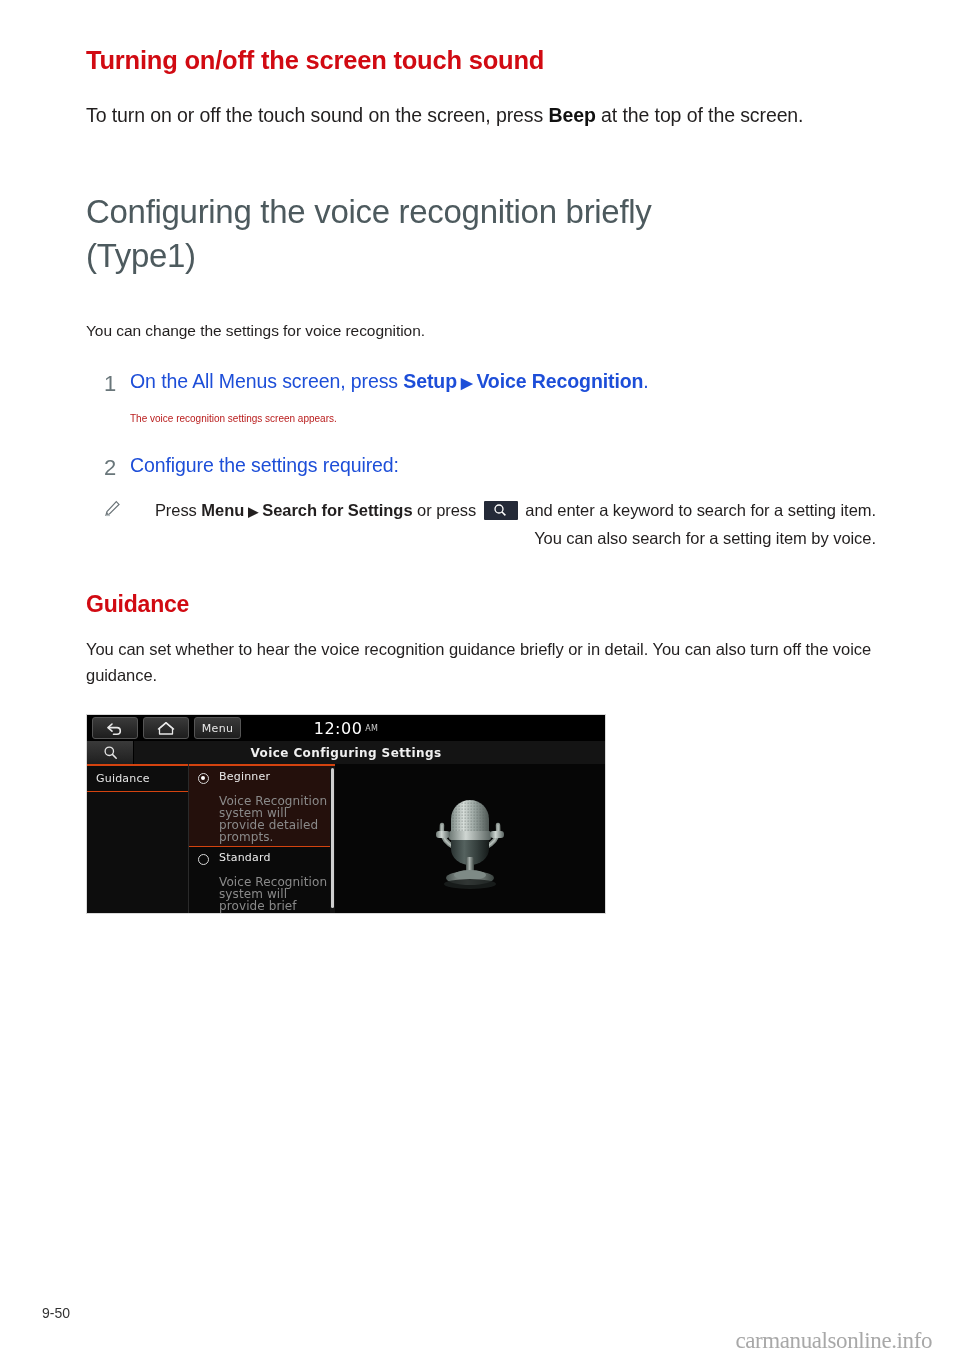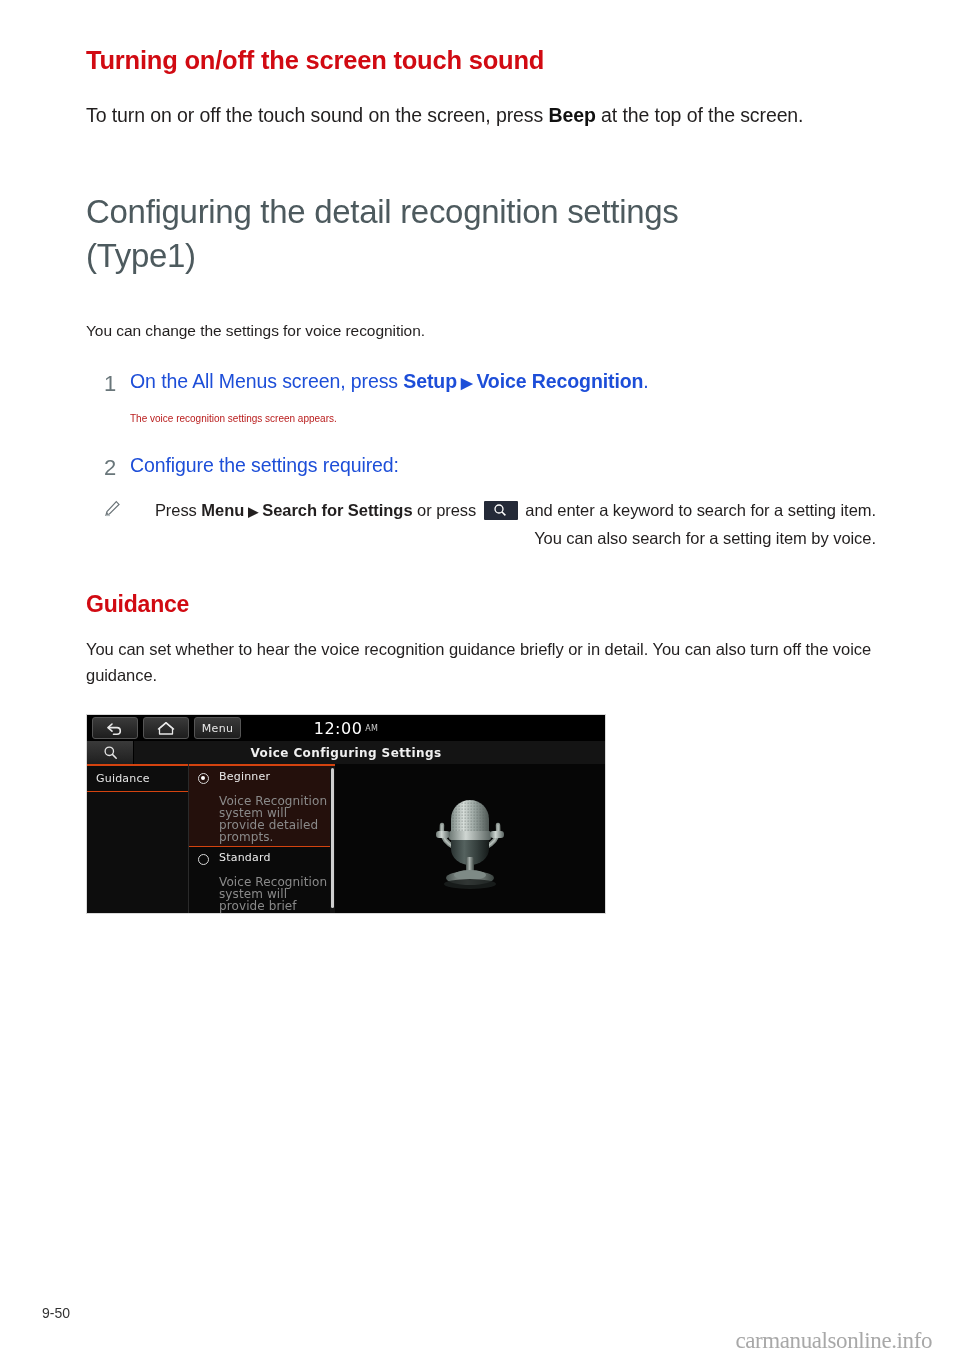--- a/index.html
+++ b/index.html
@@ -265,21 +265,21 @@
 
   <div class="content">
 
     <h1 class="sec-title">Turning on/off the screen touch sound</h1>
 
     <p class="body-para" style="margin-bottom:58px;">
       <span>To turn on or off the touch sound on the screen, press </span><b>Beep</b><span> at the top of the screen.</span>
     </p>
 
     <h2 class="chapter" style="margin-bottom:40px;">
-      <span>Configuring the detail recognition settings</span><br>
+      <span>Configuring the voice recognition briefly</span><br>
       <span>(Type1)</span>
     </h2>
 
     <p class="small-para" style="margin-bottom:26px;">You can change the settings for voice recognition.</p>
 
     <div class="step" style="margin-left:18px;">
       <div class="step-num">1</div>
       <div class="step-text">
         <span>On the All Menus screen, press </span><b>Setup</b><b style="font-size:15px;padding:0 4px;">▶</b><b>Voice Recognition</b><span>.</span>
       </div>

